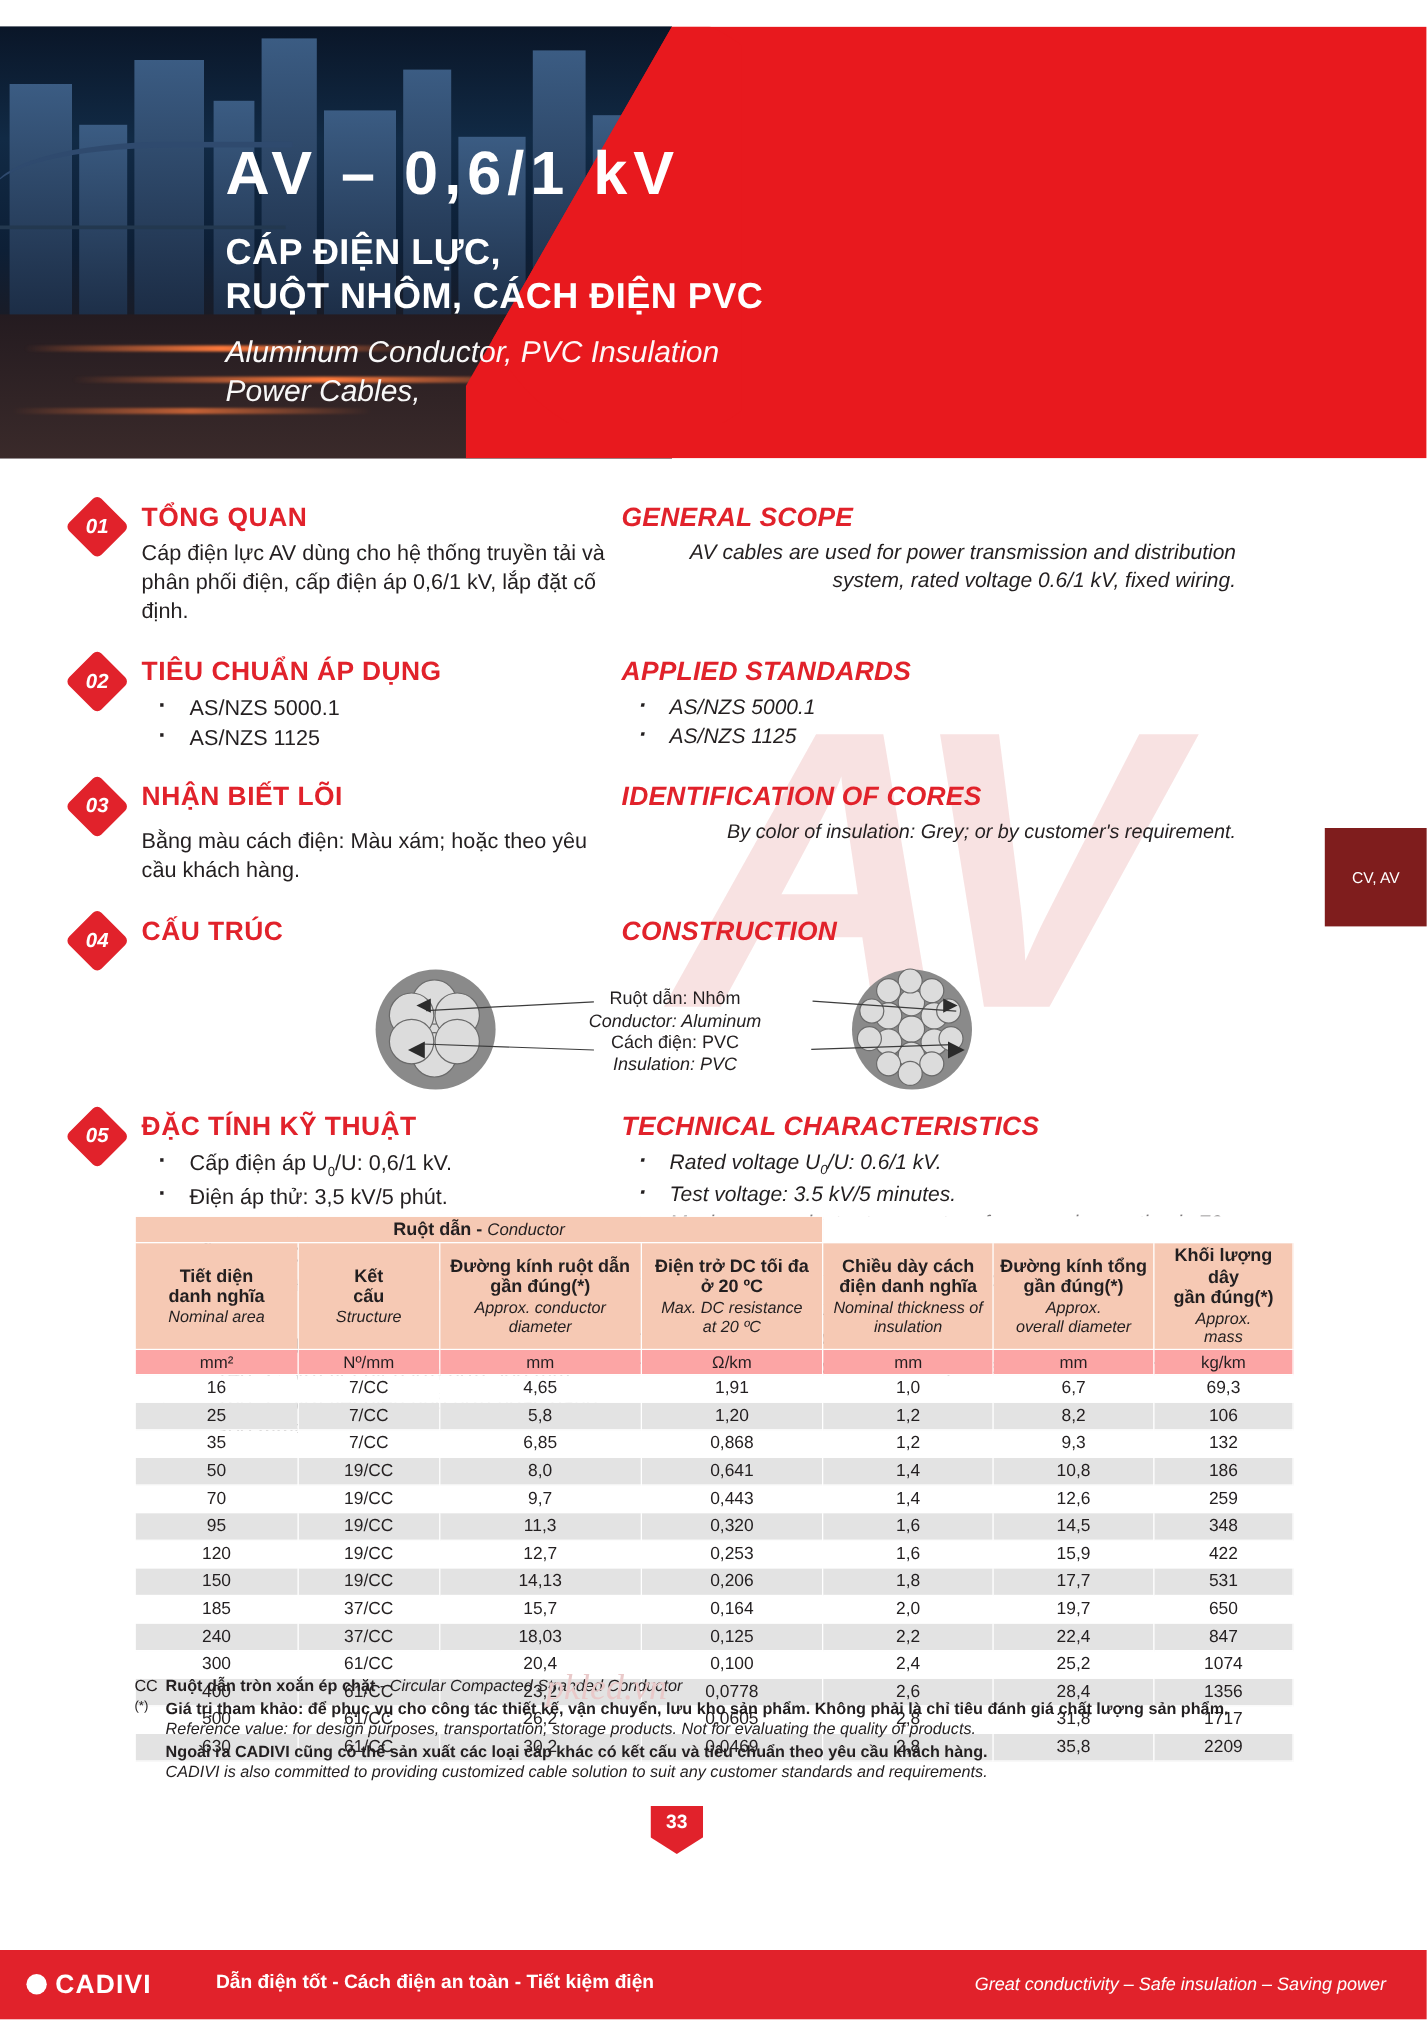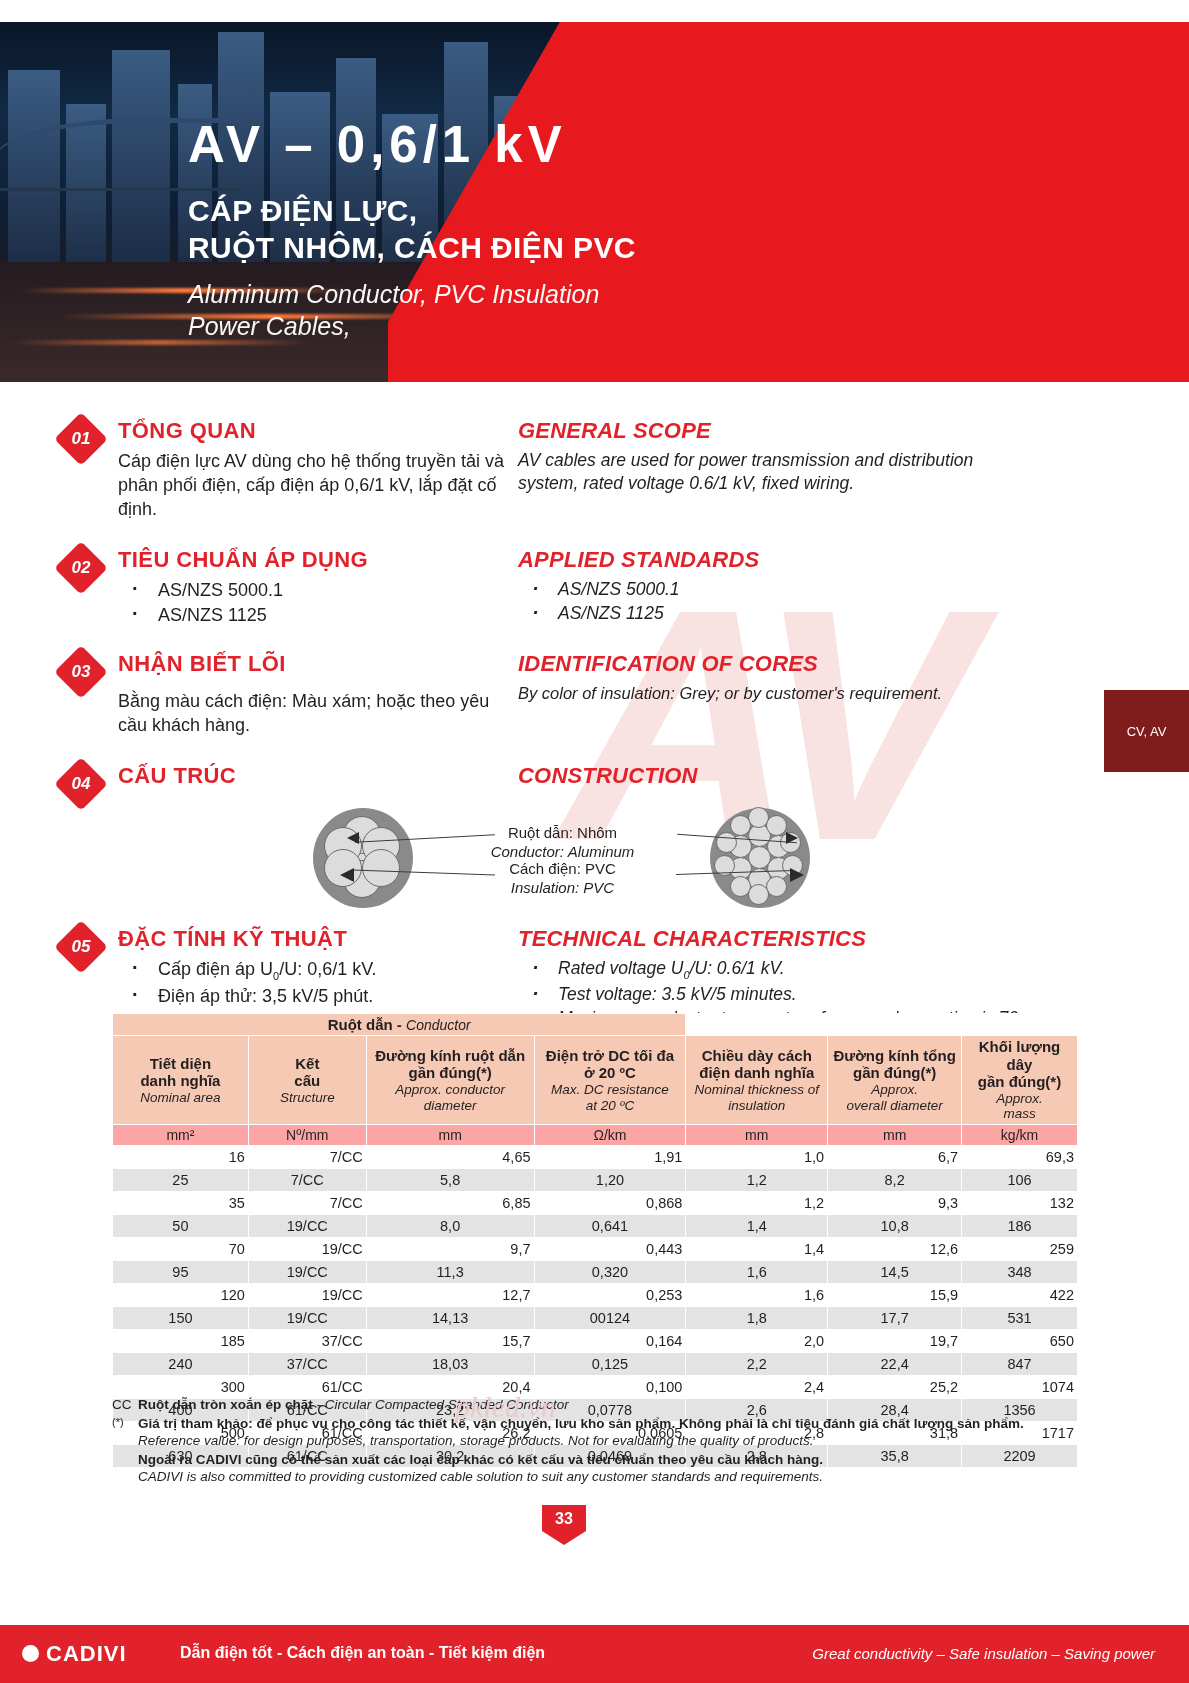--- a/index.html
+++ b/index.html
@@ -93,21 +93,21 @@
 
   h2.vn {
     color:#e1222b; font-size:22px; font-weight:bold; letter-spacing:.4px;
     margin-bottom:5px;
   }
   h2.en {
     color:#e1222b; font-size:22px; font-weight:bold; font-style:italic;
     letter-spacing:.2px; margin-bottom:5px;
   }
   p.vn { font-size:18px; color:#231f20; line-height:1.34; }
-  p.en { font-size:17.5px; color:#231f20; line-height:1.34; font-style:italic; }
+  p.en { font-size:17.5px; color:#231f20; line-height:1.34; font-style:italic;text-align:right; }
 
   ul.lst { list-style:none; margin-top:2px; }
   ul.lst li { font-size:18px; color:#231f20; line-height:1.36; position:relative; padding-left:40px; }
   ul.lst.en li { font-size:17.5px; font-style:italic; }
   ul.lst li::before {
     content:"·"; position:absolute; left:14px; top:-3px; font-size:20px; font-weight:bold;
   }
   ul.lst li.plus::before { content:"+"; font-size:15px; font-weight:normal; top:0; }
   ul.lst li.cont::before { content:""; }
 
@@ -131,21 +131,21 @@
     font-size:14px; color:#231f20;
   }
   table.spec th, table.spec td {
     border:1px solid #ffffff; text-align:center; padding:2px 3px;
   }
   .hd-grp { background:#f6c9b4; font-size:15px; font-weight:bold; padding:5px 0; }
   .hd-grp em { font-weight:normal; font-size:14px; }
   .hd-cell { background:#f6c9b4; font-weight:bold; font-size:15px; line-height:1.17; padding:5px 4px; }
   .hd-cell em { display:block; font-weight:normal; font-size:13.5px; line-height:1.17; }
   .hd-unit { background:#fca5a5; font-weight:normal; font-size:14px; padding:4px 0; }
-  tr.odd td { background:#ffffff;text-align:right; }
+  tr.odd td { background:#ffffff; }
   tr.even td { background:#e3e3e3; }
   table.spec td { font-size:14.5px; padding:3px 3px; }
 
   
   .notes {
     position:absolute; top:1396px; left:112px; width:966px; z-index:5;
     font-size:13.5px; color:#231f20; line-height:1.3;
   }
   .notes .row { display:flex; margin-bottom:1px; }
   .notes .mk { width:26px; flex:none; }
@@ -476,21 +476,21 @@
         <td>12,7</td>
         <td>0,253</td>
         <td>1,6</td>
         <td>15,9</td>
         <td>422</td>
       </tr>
       <tr class="even">
         <td>150</td>
         <td>19/CC</td>
         <td>14,13</td>
-        <td>00124</td>
+        <td>0,206</td>
         <td>1,8</td>
         <td>17,7</td>
         <td>531</td>
       </tr>
       <tr class="odd">
         <td>185</td>
         <td>37/CC</td>
         <td>15,7</td>
         <td>0,164</td>
         <td>2,0</td>

